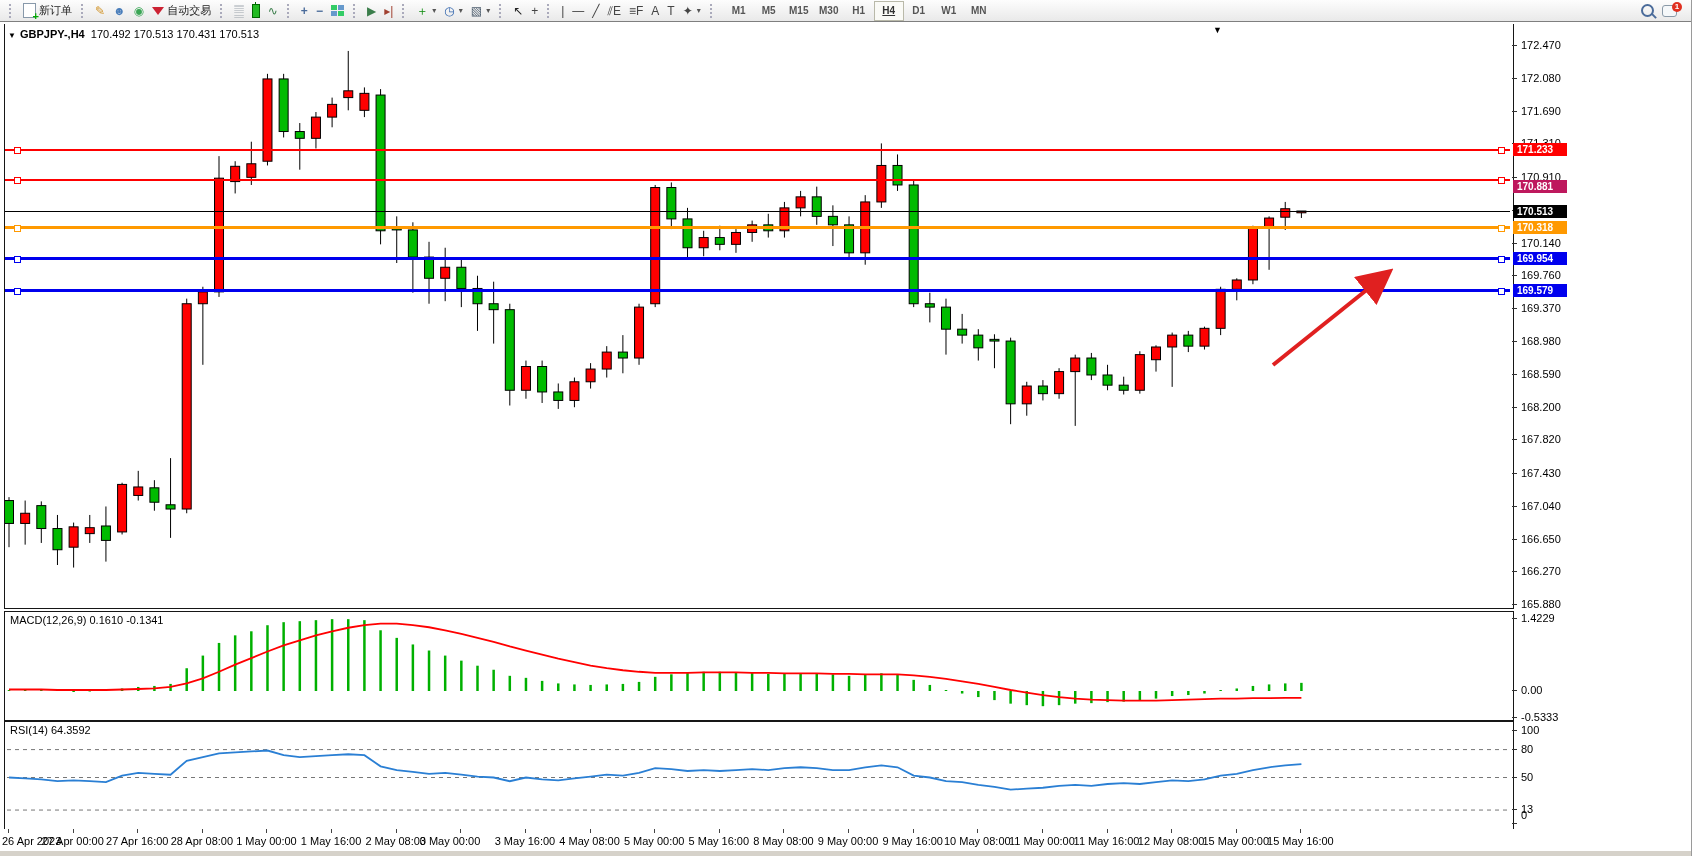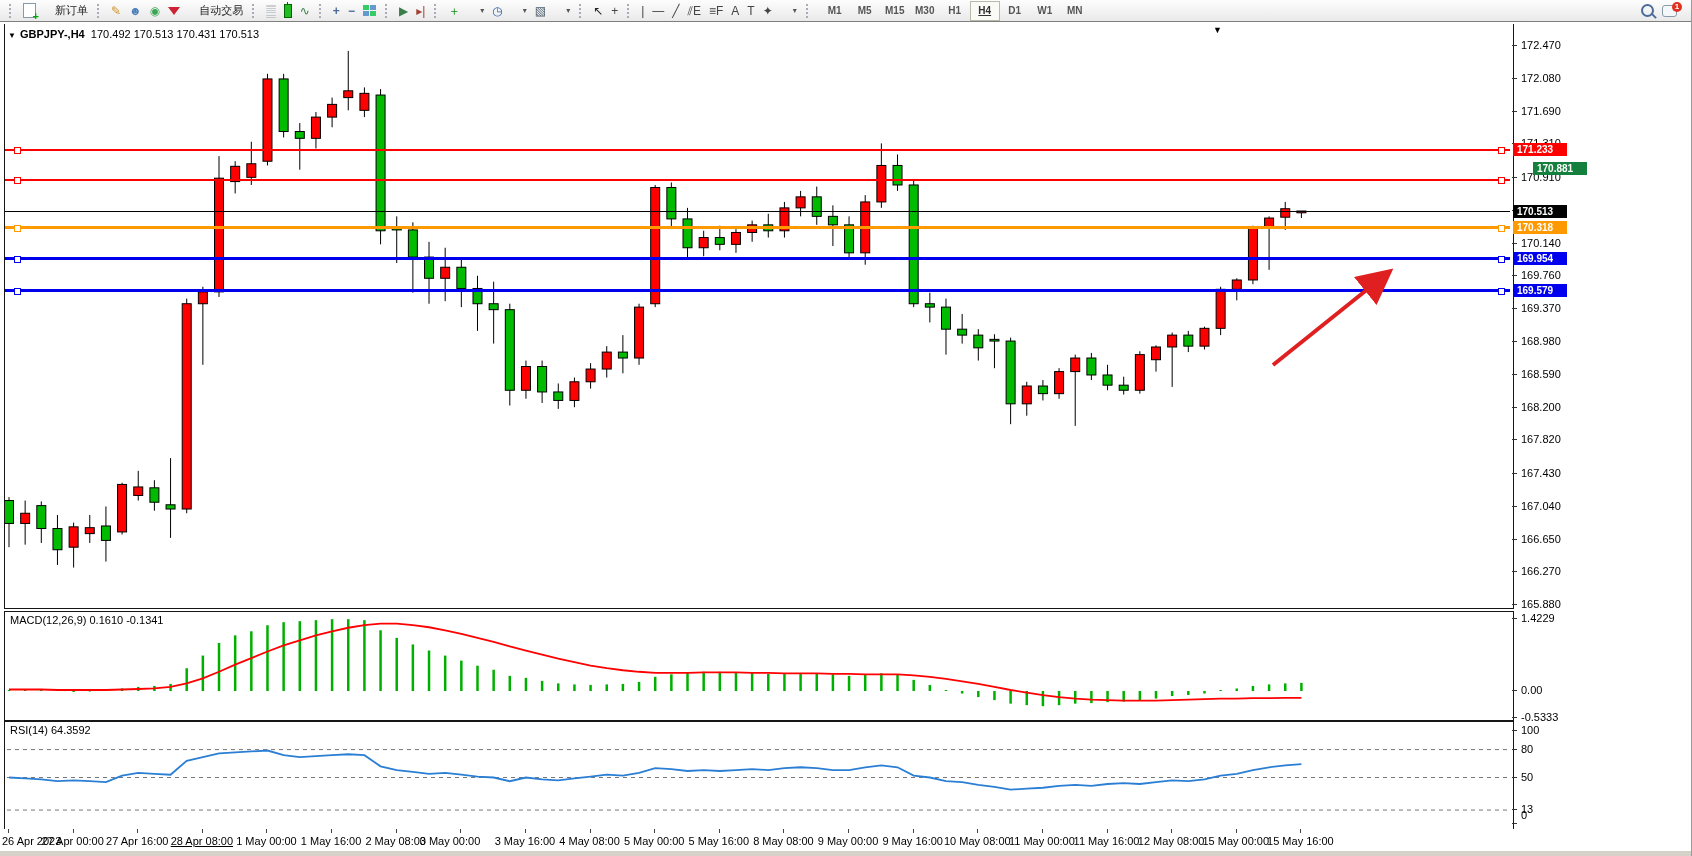--- a/index.html
+++ b/index.html
@@ -3,21 +3,21 @@
 <meta charset="utf-8">
 <style>
   html,body{margin:0;padding:0;background:#fff;}
   #app{position:relative;width:1692px;height:856px;font-family:"Liberation Sans",sans-serif;
        background:#fff;overflow:hidden;border-right:1px solid #9a9a9a;box-sizing:border-box;}
   
   #toolbar{position:absolute;left:0;top:0;width:100%;height:22px;
     background:linear-gradient(#fdfdfd,#e9e9e9);border-bottom:1px solid #7f7f7f;
     display:flex;align-items:center;padding:0 4px;box-sizing:border-box;font-size:11px;color:#333;}
   .grip{width:3px;height:14px;margin:0 5px;border-left:2px dotted #aab;}
-  .tbtn{display:flex;align-items:center;gap:19px;height:20px;padding:0 4px;border-radius:2px;cursor:default;}
+  .tbtn{display:flex;align-items:center;gap:3px;height:20px;padding:0 4px;border-radius:2px;cursor:default;}
   .tbtn .g{font-size:12px;line-height:20px;}
   .tbtn .lbl{font-size:11px;color:#222;}
   .caret{font-size:8px;color:#555;margin-left:1px;}
   .tf{min-width:22px;height:18px;display:flex;align-items:center;justify-content:center;
       font-size:10px;font-weight:bold;color:#555;padding:0 3px;border:1px solid transparent;}
   .tf.active{background:#fafaf6;border:1px solid #b9b9a9;color:#333;text-decoration:underline;}
   .lens{position:relative;width:9px;height:9px;border:2px solid #4a6b9a;border-radius:50%;}
   .lens::after{content:"";position:absolute;left:8px;top:9px;width:6px;height:2px;background:#4a6b9a;
       transform:rotate(45deg);}
   .docic{position:relative;width:11px;height:13px;background:#fff;border:1px solid #8899aa;}
@@ -509,21 +509,21 @@
       <div class="ylab" style="top: 809px;">0</div>
     </div>
   <div id="time-axis">
       <div class="xtick" style="left: 8px;"></div>
       <div class="xlab" style="left: 2px;">26 Apr 2023</div>
       <div class="xtick" style="left: 72.62px;"></div>
       <div class="xlab" style="left: 72.62px; transform: translateX(-50%);">27 Apr 00:00</div>
       <div class="xtick" style="left: 137.24px;"></div>
       <div class="xlab" style="left: 137.24px; transform: translateX(-50%);">27 Apr 16:00</div>
       <div class="xtick" style="left: 201.86px;"></div>
-      <div class="xlab" style="left: 201.86px; transform: translateX(-50%); text-decoration: underline;">28 Apr 08:00</div>
+      <div class="xlab" style="left: 201.86px; transform: translateX(-50%);">28 Apr 08:00</div>
       <div class="xtick" style="left: 266.48px;"></div>
       <div class="xlab" style="left: 266.48px; transform: translateX(-50%);">1 May 00:00</div>
       <div class="xtick" style="left: 331.1px;"></div>
       <div class="xlab" style="left: 331.1px; transform: translateX(-50%);">1 May 16:00</div>
       <div class="xtick" style="left: 395.72px;"></div>
       <div class="xlab" style="left: 395.72px; transform: translateX(-50%);">2 May 08:00</div>
       <div class="xtick" style="left: 460.34px;"></div>
       <div class="xlab" style="left: 450px; transform: translateX(-50%);">3 May 00:00</div>
       <div class="xtick" style="left: 524.96px;"></div>
       <div class="xlab" style="left: 524.96px; transform: translateX(-50%);">3 May 16:00</div>
@@ -573,18 +573,18 @@
     <div class="hline" style="left: 5px; top: 226.054px; width: 1505px; height: 3px; background: rgb(255, 153, 0);"></div>
     <div class="handle" style="left: 14px; top: 225.054px; border: 1px solid rgb(255, 153, 0);"></div>
     <div class="handle" style="left: 1498px; top: 225.054px; border: 1px solid rgb(255, 153, 0);"></div>
     <div class="hline" style="left: 5px; top: 256.932px; width: 1505px; height: 3px; background: rgb(0, 0, 238);"></div>
     <div class="handle" style="left: 14px; top: 255.932px; border: 1px solid rgb(0, 0, 238);"></div>
     <div class="handle" style="left: 1498px; top: 255.932px; border: 1px solid rgb(0, 0, 238);"></div>
     <div class="hline" style="left: 5px; top: 288.744px; width: 1505px; height: 3px; background: rgb(0, 0, 238);"></div>
     <div class="handle" style="left: 14px; top: 287.744px; border: 1px solid rgb(0, 0, 238);"></div>
     <div class="handle" style="left: 1498px; top: 287.744px; border: 1px solid rgb(0, 0, 238);"></div>
     <div class="ptag" style="top: 143.435px; background: rgb(255, 0, 0);">171.233</div>
-    <div class="ptag" style="top: 162px; background: #15803d; margin-left: 20px;">170.881</div>
+    <div class="ptag" style="top: 180px; background: #be185d;">170.881</div>
     <div class="ptag" style="top: 204.512px; background: rgb(0, 0, 0);">170.513</div>
     <div class="ptag" style="top: 221.054px; background: rgb(255, 153, 0);">170.318</div>
     <div class="ptag" style="top: 251.932px; background: rgb(0, 0, 238);">169.954</div>
     <div class="ptag" style="top: 283.744px; background: rgb(0, 0, 238);">169.579</div>
   </div>
 
 </body></html>

